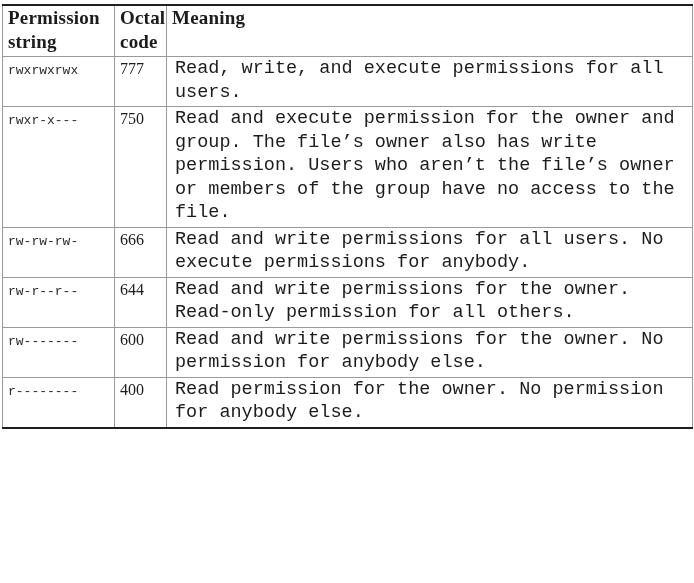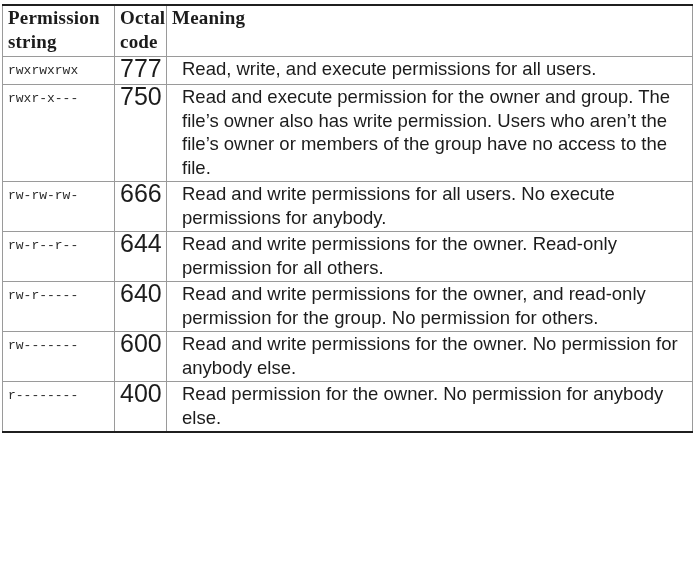--- a/index.html
+++ b/index.html
@@ -45,29 +45,29 @@
   }
   td.perm {
     font-family: "Liberation Mono", "DejaVu Sans Mono", monospace;
     font-size: 13px;
     line-height: 23px;
     padding-top: 2px;
     color: #2a2a2a;
     white-space: nowrap;
   }
   td.octal {
-    font-family: Liberation Sans, sans-serif;
-    font-size: 25px;
+    font-family: Liberation Serif, serif;
+    font-size: 16px;
     line-height: 23.5px;
   }
   td.meaning {
-    font-family: Liberation Sans, sans-serif;
+    font-family: Liberation Mono, monospace;
     font-size: 18.5px;
     line-height: 23.5px;
-    padding-left: 15px;
+    padding-left: 8px;
     padding-right: 2px;
   }
 </style>
 </head>
 <body>
 
 <div class="page">
   <table class="permissions">
     <colgroup>
       <col class="c-perm">
@@ -97,25 +97,20 @@
           <td class="perm">rw-rw-rw-</td>
           <td class="octal">666</td>
           <td class="meaning">Read and write permissions for all users. No execute permissions for anybody.</td>
         </tr>
         <tr>
           <td class="perm">rw-r--r--</td>
           <td class="octal">644</td>
           <td class="meaning">Read and write permissions for the owner. Read-only permission for all others.</td>
         </tr>
         <tr>
-          <td class="perm">rw-r-----</td>
-          <td class="octal">640</td>
-          <td class="meaning">Read and write permissions for the owner, and read-only permission for the group. No permission for others.</td>
-        </tr>
-        <tr>
           <td class="perm">rw-------</td>
           <td class="octal">600</td>
           <td class="meaning">Read and write permissions for the owner. No permission for anybody else.</td>
         </tr>
         <tr>
           <td class="perm">r--------</td>
           <td class="octal">400</td>
           <td class="meaning">Read permission for the owner. No permission for anybody else.</td>
         </tr>
       </tbody>

